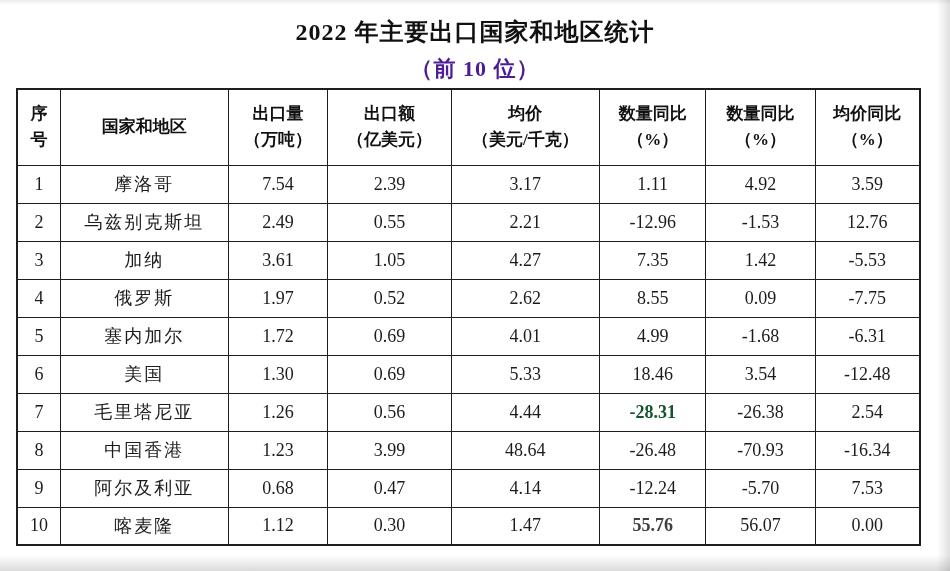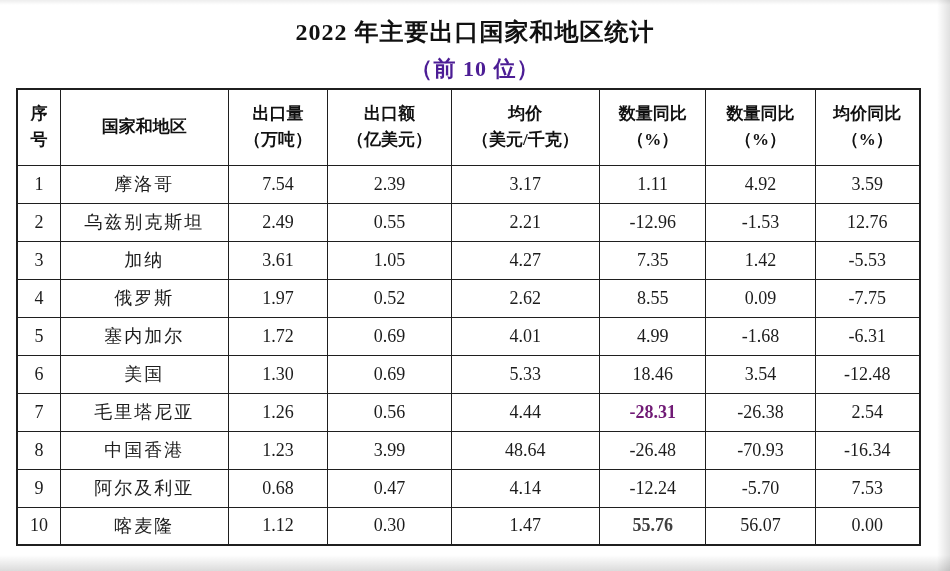--- a/index.html
+++ b/index.html
@@ -189,21 +189,21 @@
       <td>18.46</td>
       <td>3.54</td>
       <td>-12.48</td>
     </tr>
         <tr>
       <td>7</td>
       <td class="country">毛里塔尼亚</td>
       <td>1.26</td>
       <td>0.56</td>
       <td>4.44</td>
-      <td style="color: #701a75; font-weight: bold; font-family: Liberation Serif, serif;">-28.31</td>
+      <td style="color: #14532d; font-weight: bold; font-family: Liberation Serif, serif;">-28.31</td>
       <td>-26.38</td>
       <td>2.54</td>
     </tr>
         <tr>
       <td>8</td>
       <td class="country">中国香港</td>
       <td>1.23</td>
       <td>3.99</td>
       <td>48.64</td>
       <td>-26.48</td>

